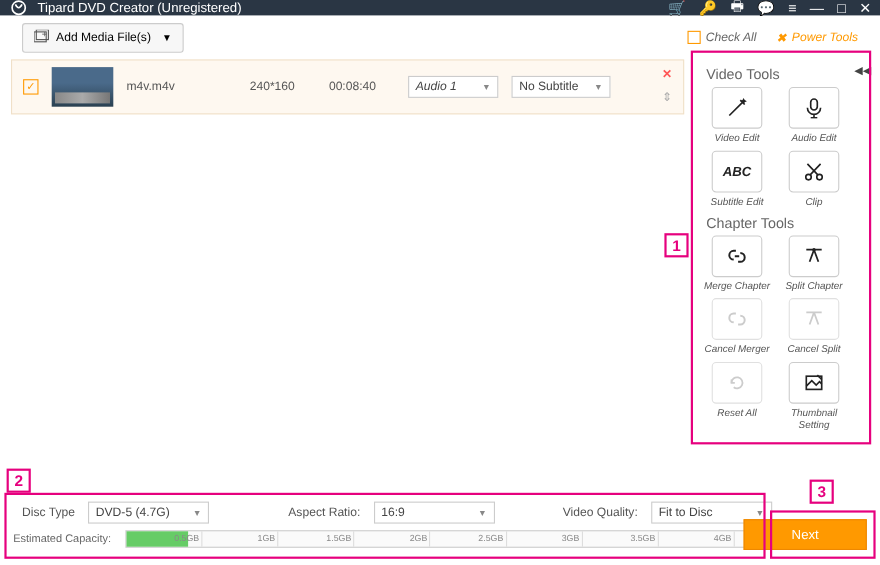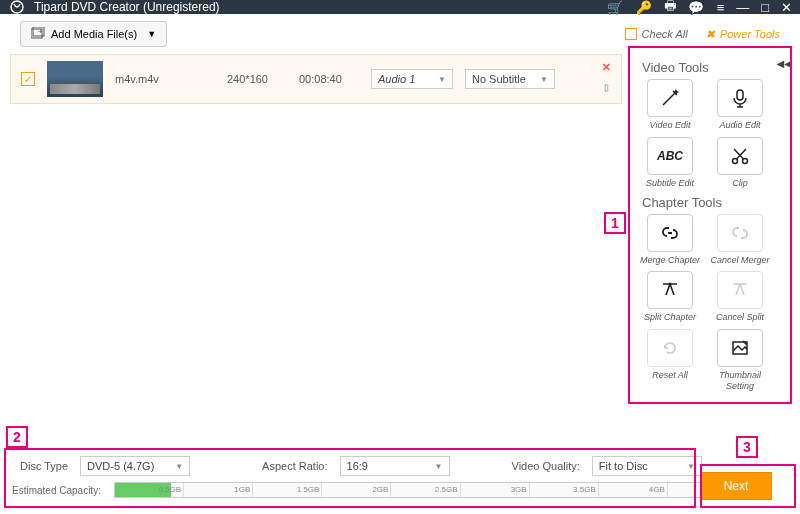--- a/index.html
+++ b/index.html
@@ -52,21 +52,21 @@
 .bottom { position: absolute; bottom: 0; left: 0; right: 0; height: 64px; padding: 6px 12px; }
 .bottom-row1 { display: flex; align-items: center; gap: 12px; font-size: 11px; color: #555; margin-bottom: 6px; }
 .bottom-row1 .dropdown { width: 110px; }
 .bottom-row1 .lbl { margin-left: 8px; }
 .capacity-row { display: flex; align-items: center; font-size: 10px; color: #666; }
 .cap-label { width: 102px; }
 .cap-bar { flex: 1; height: 16px; border: 1px solid #ccc; position: relative; background: #fafafa; }
 .cap-fill { position: absolute; left: 0; top: 0; bottom: 0; background: #6c6; }
 .cap-ticks { position: absolute; left: 0; right: 0; top: 0; bottom: 0; display: flex; }
 .cap-ticks div { flex: 1; border-right: 1px solid #ddd; font-size: 8px; color: #888; text-align: right; padding-right: 2px; padding-top: 2px; white-space: nowrap; }
-.next-btn { position: absolute; right: 28px; bottom: 14px; width: 72px; height: 28px; background: #f90; color: #fff; border: 1px solid #e80; font-size: 12px; cursor: pointer; display: flex; align-items: center; justify-content: center; }
+.next-btn { position: absolute; right: 12px; bottom: 14px; width: 112px; height: 28px; background: #f90; color: #fff; border: 1px solid #e80; font-size: 12px; cursor: pointer; display: flex; align-items: center; justify-content: center; }
 </style>
 </head>
 <body>
 
 <div class="titlebar">
   <span class="logo">
     <svg width="16" height="16" viewBox="0 0 16 16">
         <circle cx="8" cy="8" r="6" fill="none" stroke="#fff" stroke-width="1.5"></circle>
         <path d="M5 5 Q8 11 11 5" fill="none" stroke="#fff" stroke-width="1.5"></path>
       </svg>
@@ -171,35 +171,35 @@
     <div class="tool-grid">
       <div class="tool">
         <div class="tool-btn">
           <svg width="22" height="22" viewBox="0 0 22 22">
               <path d="M8 14 a4 4 0 0 1 0-8 h2 M14 8 a4 4 0 0 1 0 8 h-2 M9 11 h4" fill="none" stroke="#222" stroke-width="1.8"></path>
             </svg>
         </div>
         <div class="tool-label">Merge Chapter</div>
       </div>
       <div class="tool">
-        <div class="tool-btn disabled">
-          <svg width="22" height="22" viewBox="0 0 22 22">
-              <path d="M8 14 a4 4 0 0 1 0-8 h2 M14 8 a4 4 0 0 1 0 8 h-2" fill="none" stroke="#ccc" stroke-width="1.8"></path>
-            </svg>
-        </div>
-        <div class="tool-label">Cancel Merger</div>
-      </div>
-      <div class="tool">
         <div class="tool-btn">
           <svg width="22" height="22" viewBox="0 0 22 22">
               <path d="M4 5 h14 M11 5 L7 16 M11 5 L15 16" fill="none" stroke="#222" stroke-width="1.6"></path>
               <circle cx="11" cy="5" r="1.5" fill="#222"></circle>
             </svg>
         </div>
         <div class="tool-label">Split Chapter</div>
+      </div>
+      <div class="tool">
+        <div class="tool-btn disabled">
+          <svg width="22" height="22" viewBox="0 0 22 22">
+              <path d="M8 14 a4 4 0 0 1 0-8 h2 M14 8 a4 4 0 0 1 0 8 h-2" fill="none" stroke="#ccc" stroke-width="1.8"></path>
+            </svg>
+        </div>
+        <div class="tool-label">Cancel Merger</div>
       </div>
       <div class="tool">
         <div class="tool-btn disabled">
           <svg width="22" height="22" viewBox="0 0 22 22">
               <path d="M4 5 h14 M11 5 L7 16 M11 5 L15 16" fill="none" stroke="#ccc" stroke-width="1.6"></path>
             </svg>
         </div>
         <div class="tool-label">Cancel Split</div>
       </div>
       <div class="tool">

